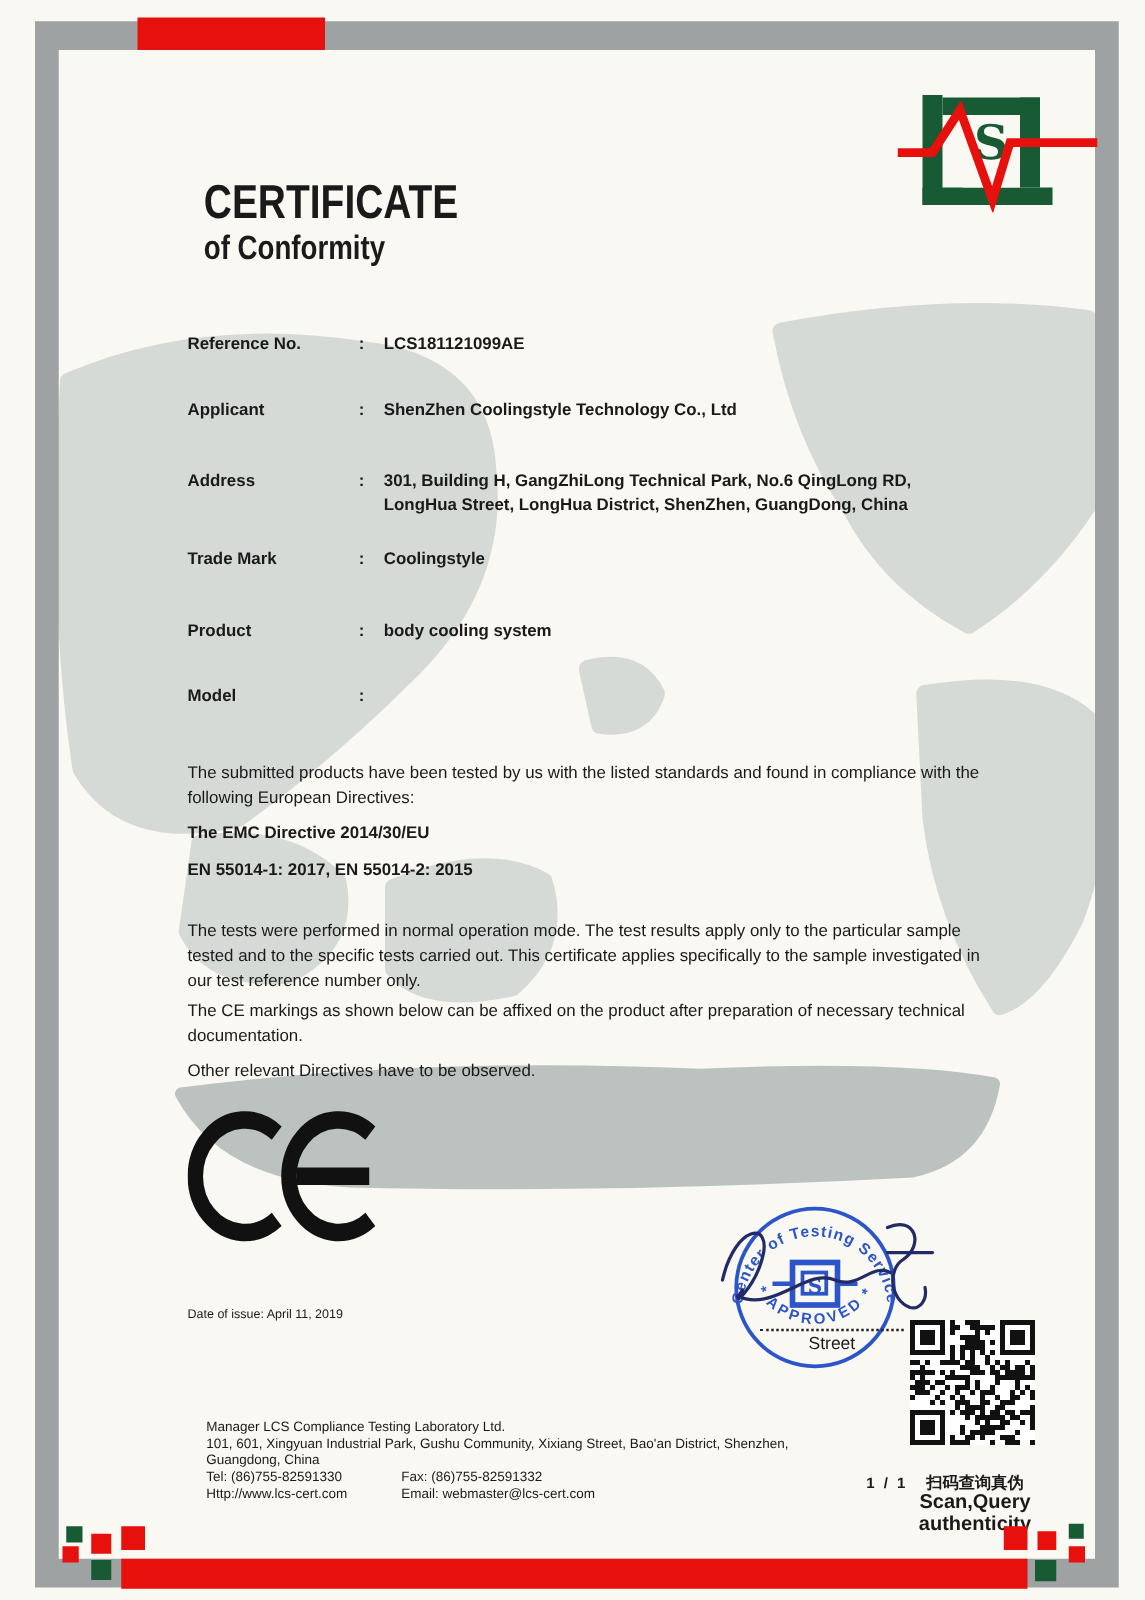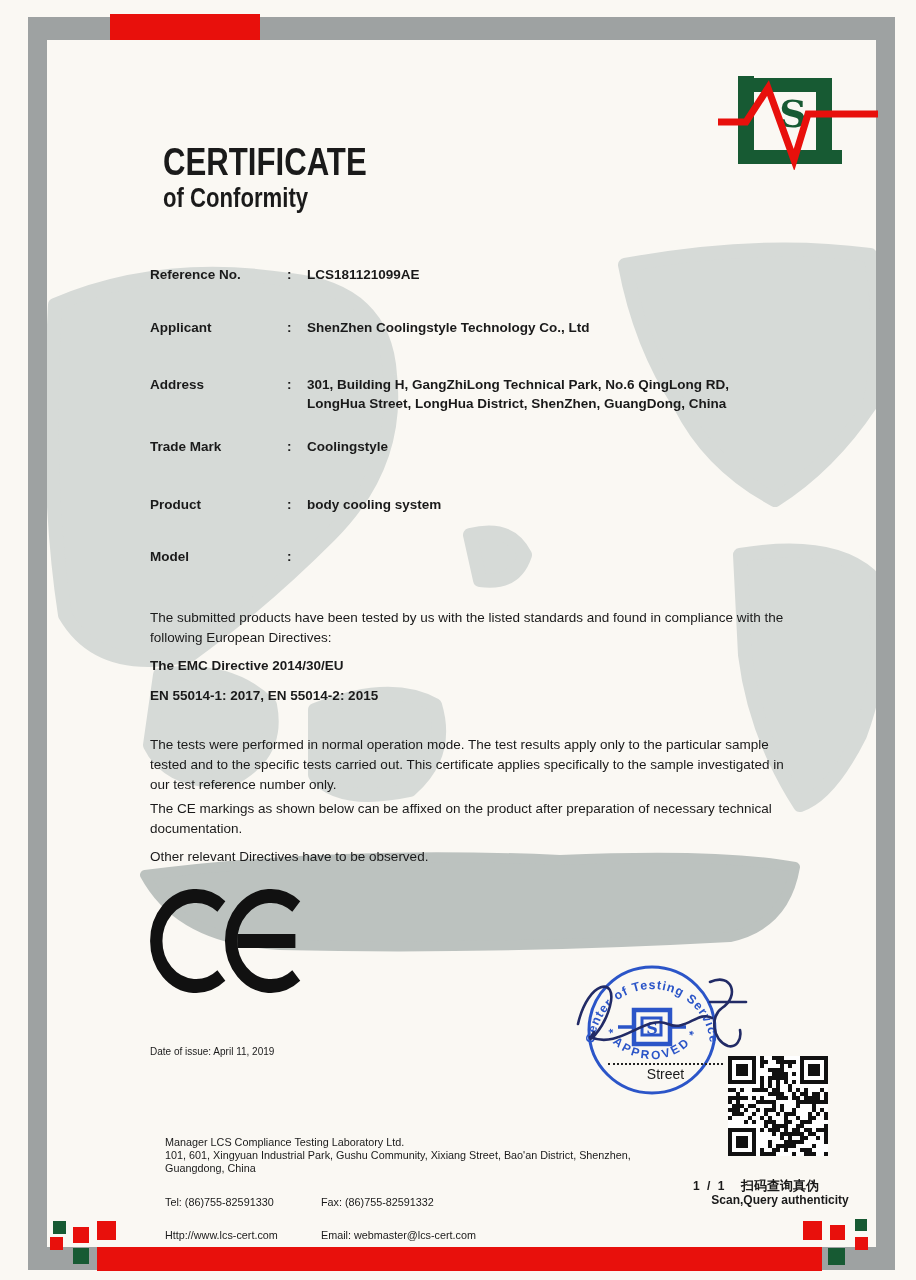--- a/index.html
+++ b/index.html
@@ -41,24 +41,24 @@
   .bold{font-weight:bold;}
   .ce{left:150px;top:886px;}
   .dateline{left:150px;top:1046px;font-size:10px;font-weight:normal;}
   .stamp{left:572px;top:952px;z-index:2;}
   .sig{left:560px;top:962px;z-index:3;}
   .dotline{left:608px;top:1053px;width:115px;height:10px;border-bottom:2px dotted #222;z-index:4;}
   .manager{left:608px;top:1066px;width:115px;text-align:center;font-size:14px;z-index:4;}
   .qr{left:728px;top:1056px;}
   .qrcap{left:700px;width:160px;text-align:center;font-weight:bold;margin-top:33px;}
   .cap-cn{top:1144px;font-size:13px;}
-  .cap-en{top:1160px;font-size:12px;}
+  .cap-en{top:1160px;font-size:16px;}
   .pagenum{left:693px;top:1179px;font-size:12px;font-weight:bold;letter-spacing:2px;}
   .footer{left:165px;top:1136px;width:565px;font-size:10.8px;line-height:13.2px;}
-  .fc1{display:inline-block;width:153px;margin-top:20px;}
+  .fc1{display:inline-block;width:153px;}
 </style>
 </head>
 <body>
 
 <div class="page">
 
   <svg class="map" width="840" height="790" viewBox="0 0 840 790">
     <g fill="#d6dad7" stroke="#d6dad7" stroke-width="14" stroke-linejoin="round">
       <path d="M15,70 Q120,25 250,45 Q345,55 350,140 Q360,230 290,300 Q220,370 150,420 Q60,440 25,380 Q5,250 15,70 Z"></path>
       <path d="M120,440 Q190,430 230,470 Q240,520 190,545 Q130,550 110,510 Z"></path>

